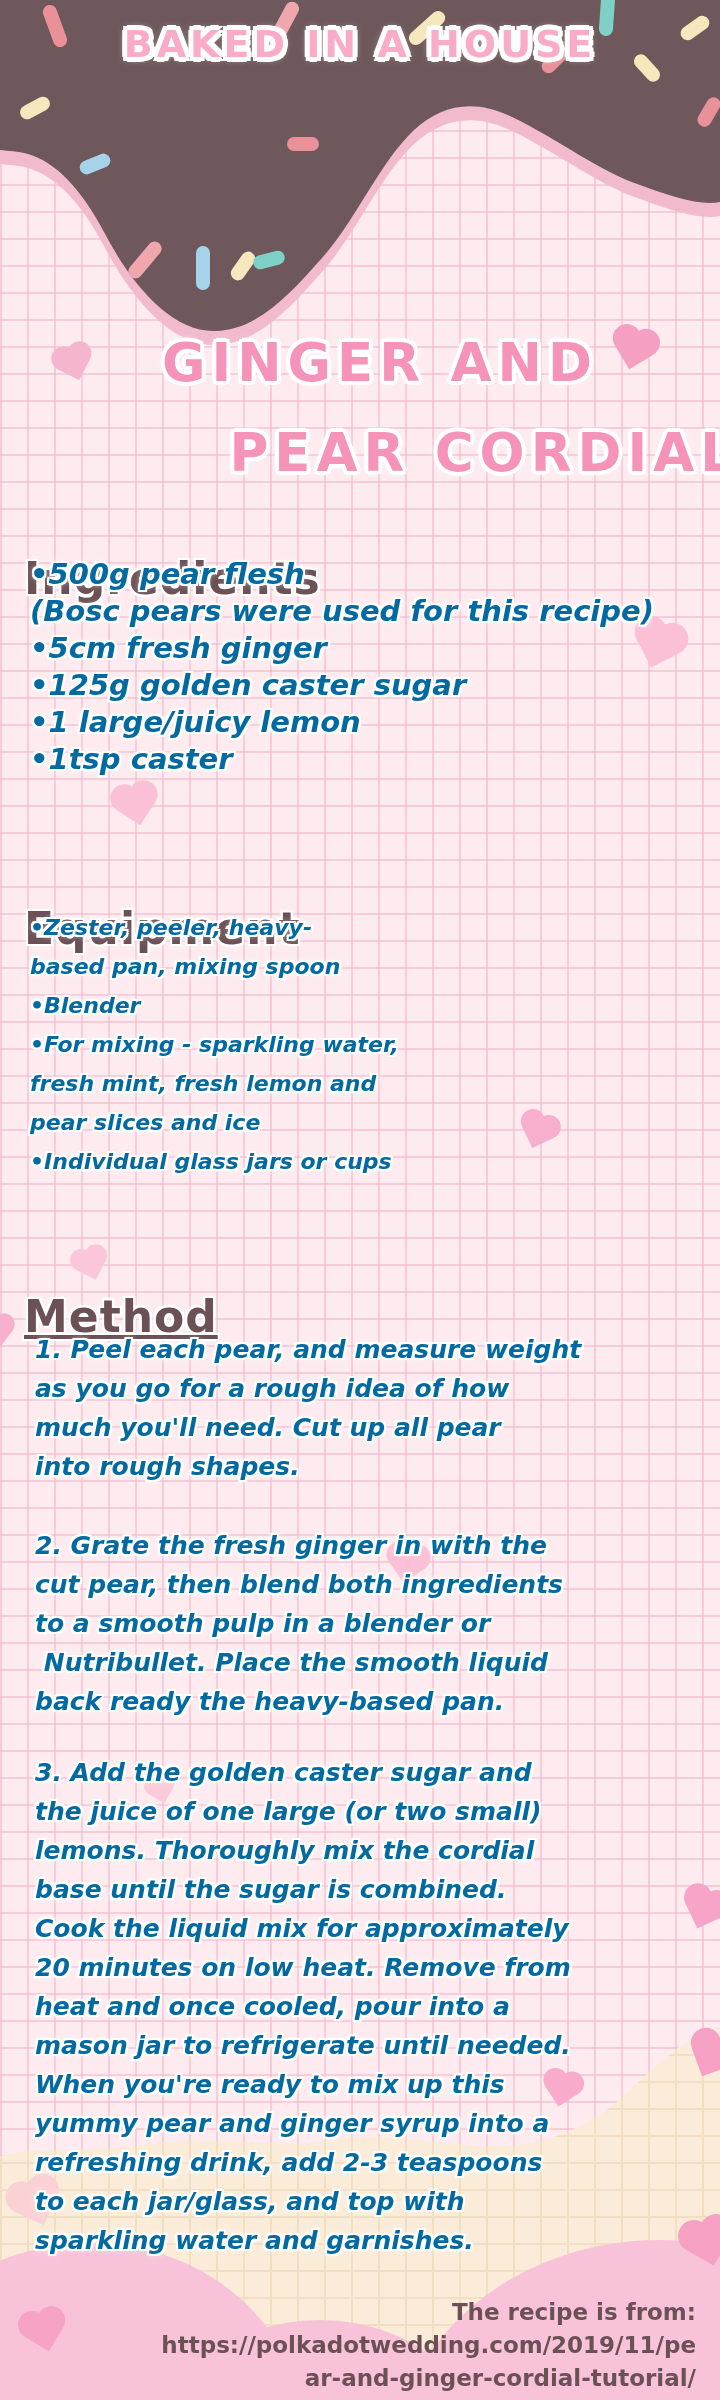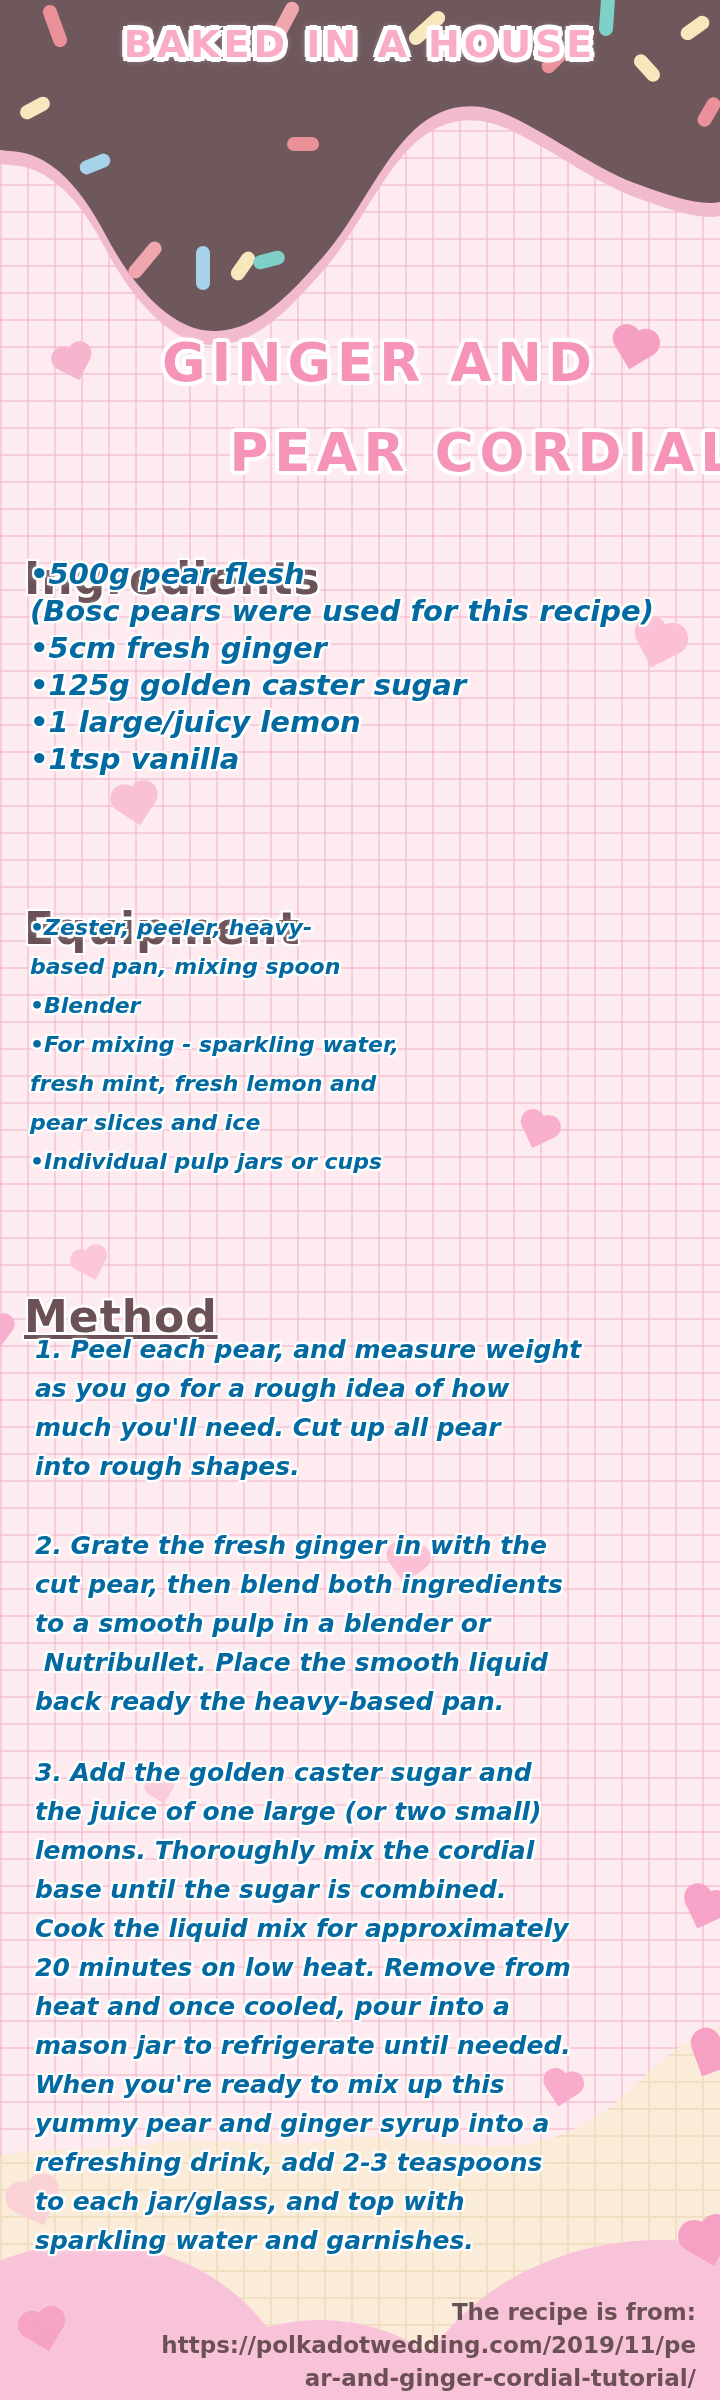--- a/index.html
+++ b/index.html
@@ -184,32 +184,32 @@
       <i></i>
     </span>
 
   <h2 class="heading halo h-ing">Ingredients</h2>
   <div class="lines ing-lines halo">
     <div>•500g pear flesh</div>
     <div>(Bosc pears were used for this recipe)</div>
     <div>•5cm fresh ginger</div>
     <div>•125g golden caster sugar</div>
     <div>•1 large/juicy lemon</div>
-    <div>•1tsp vanilla</div>
+    <div>•1tsp caster</div>
   </div>
 
   <h2 class="heading halo h-eq">Equipment</h2>
   <div class="lines eq-lines halo">
     <div>•Zester, peeler, heavy-</div>
     <div>based pan, mixing spoon</div>
     <div>•Blender</div>
     <div>•For mixing - sparkling water,</div>
     <div>fresh mint, fresh lemon and</div>
     <div>pear slices and ice</div>
-    <div>•Individual pulp jars or cups</div>
+    <div>•Individual glass jars or cups</div>
   </div>
 
   <h2 class="heading halo h-me">Method</h2>
 
   <div class="lines step step1 halo">
     <div>1. Peel each pear, and measure weight</div>
     <div>as you go for a rough idea of how</div>
     <div>much you'll need. Cut up all pear</div>
     <div>into rough shapes.</div>
   </div>

